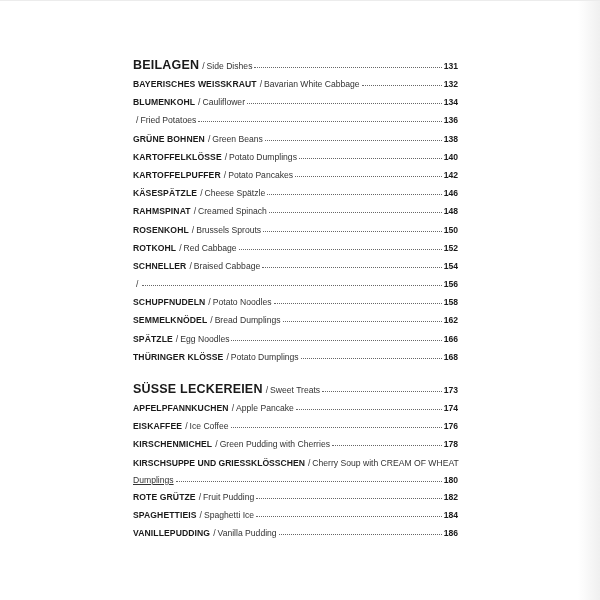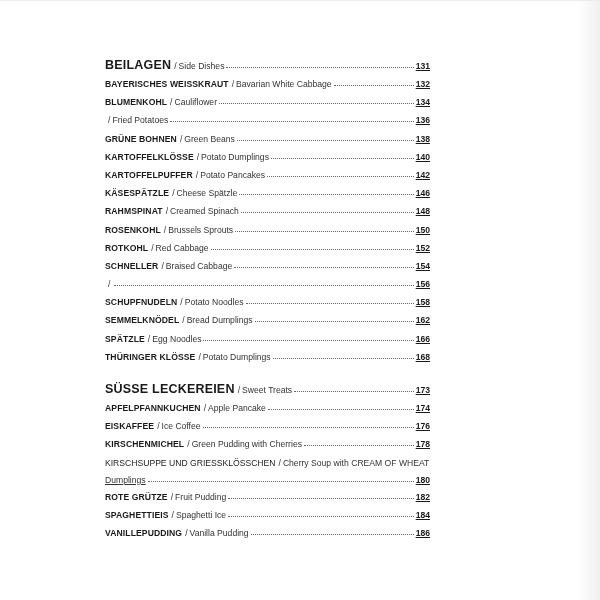--- a/index.html
+++ b/index.html
@@ -7,36 +7,36 @@
     width:600px; height:600px; overflow:hidden; position:relative;
     background:#ffffff;
     font-family:"Liberation Sans", "DejaVu Sans", sans-serif;
     color:#1a1a1a;
   }
   .topline { position:absolute; left:0; top:0; width:600px; height:1px; background:#ececec; }
   .edge-shadow {
     position:absolute; right:0; top:0; width:22px; height:600px;
     background:linear-gradient(to right, rgba(240,240,240,0) 0%, rgba(236,236,236,0.8) 100%);
   }
-  .toc { position:absolute; left:105px; top:56px; width:325px; }
+  .toc { position:absolute; left:133px; top:56px; width:325px; }
   .section { margin-bottom:14px; }
   .row {
     display:flex; align-items:baseline; height:18.2px; line-height:18.2px;
     font-size:8.6px; white-space:nowrap;
   }
   .row.heading { height:19px; line-height:19px; margin-bottom:0px; }
   .row .de { font-weight:bold; color:#1a1a1a; letter-spacing:0.1px; }
   .row.heading .de { font-size:12.5px; letter-spacing:0.2px; }
   .row .sep { color:#333; margin:0 2px 0 3px; }
   .row .en { color:#333; }
   .row .dots {
     flex:1; overflow:hidden; margin:0 2px; height:8px; align-self:baseline;
     border-bottom:1px dotted #666; transform:translateY(-1px);
   }
-  .row .page { font-weight:bold; color:#1a1a1a; min-width:14px; text-align:left;text-decoration:underline; }
+  .row .page { font-weight:bold; color:#1a1a1a; min-width:14px; text-align:left; }
   .wrap-row { display:block; height:auto; }
   .wrap-row .line1 { height:18.2px; line-height:18.2px; font-size:8.6px; white-space:nowrap; }
   .wrap-row .line2 { display:flex; align-items:baseline; height:16px; line-height:16px; font-size:8.6px; }
   .wrap-row .line2 .en { color:#333;text-decoration:underline; }
 </style>
 </head>
 <body>
 
 <div class="topline"></div>
 <div class="edge-shadow"></div>
@@ -185,21 +185,21 @@
         <span class="page">176</span>
       </div>
     <div class="row">
         <span class="de">KIRSCHENMICHEL</span>
         <span class="sep">/</span>
         <span class="en">Green Pudding with Cherries</span>
         <span class="dots"></span>
         <span class="page">178</span>
       </div>
     <div class="wrap-row">
-      <div class="line1"><span class="de" style="font-weight:normal;">KIRSCHSUPPE UND GRIESSKLÖSSCHEN</span><span class="sep" style="margin:0 2px 0 3px;color:#333;">/</span><span class="en" style="color:#333;">Cherry Soup with CREAM OF WHEAT</span></div>
+      <div class="line1"><span class="de" style="font-weight:bold;">KIRSCHSUPPE UND GRIESSKLÖSSCHEN</span><span class="sep" style="margin:0 2px 0 3px;color:#333;">/</span><span class="en" style="color:#333;">Cherry Soup with CREAM OF WHEAT</span></div>
       <div class="line2 row">
           <span class="en">Dumplings</span>
           <span class="dots"></span>
           <span class="page">180</span>
         </div>
     </div>
     <div class="row">
         <span class="de">ROTE GRÜTZE</span>
         <span class="sep">/</span>
         <span class="en">Fruit Pudding</span>

